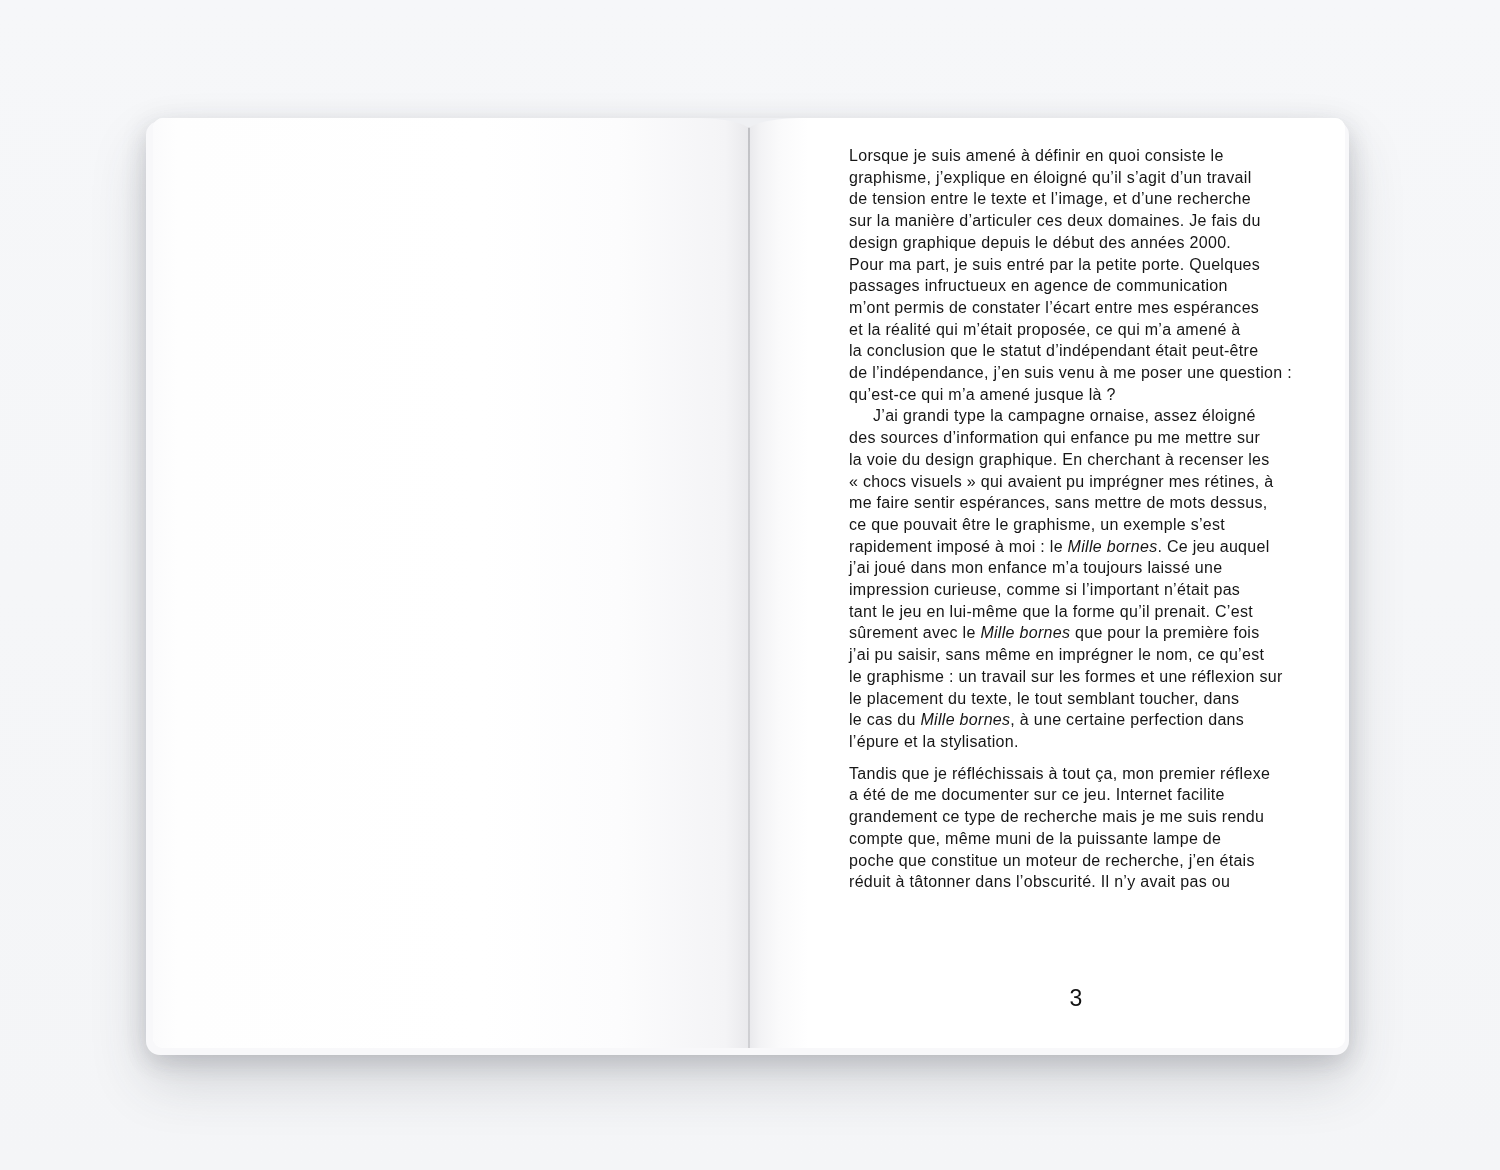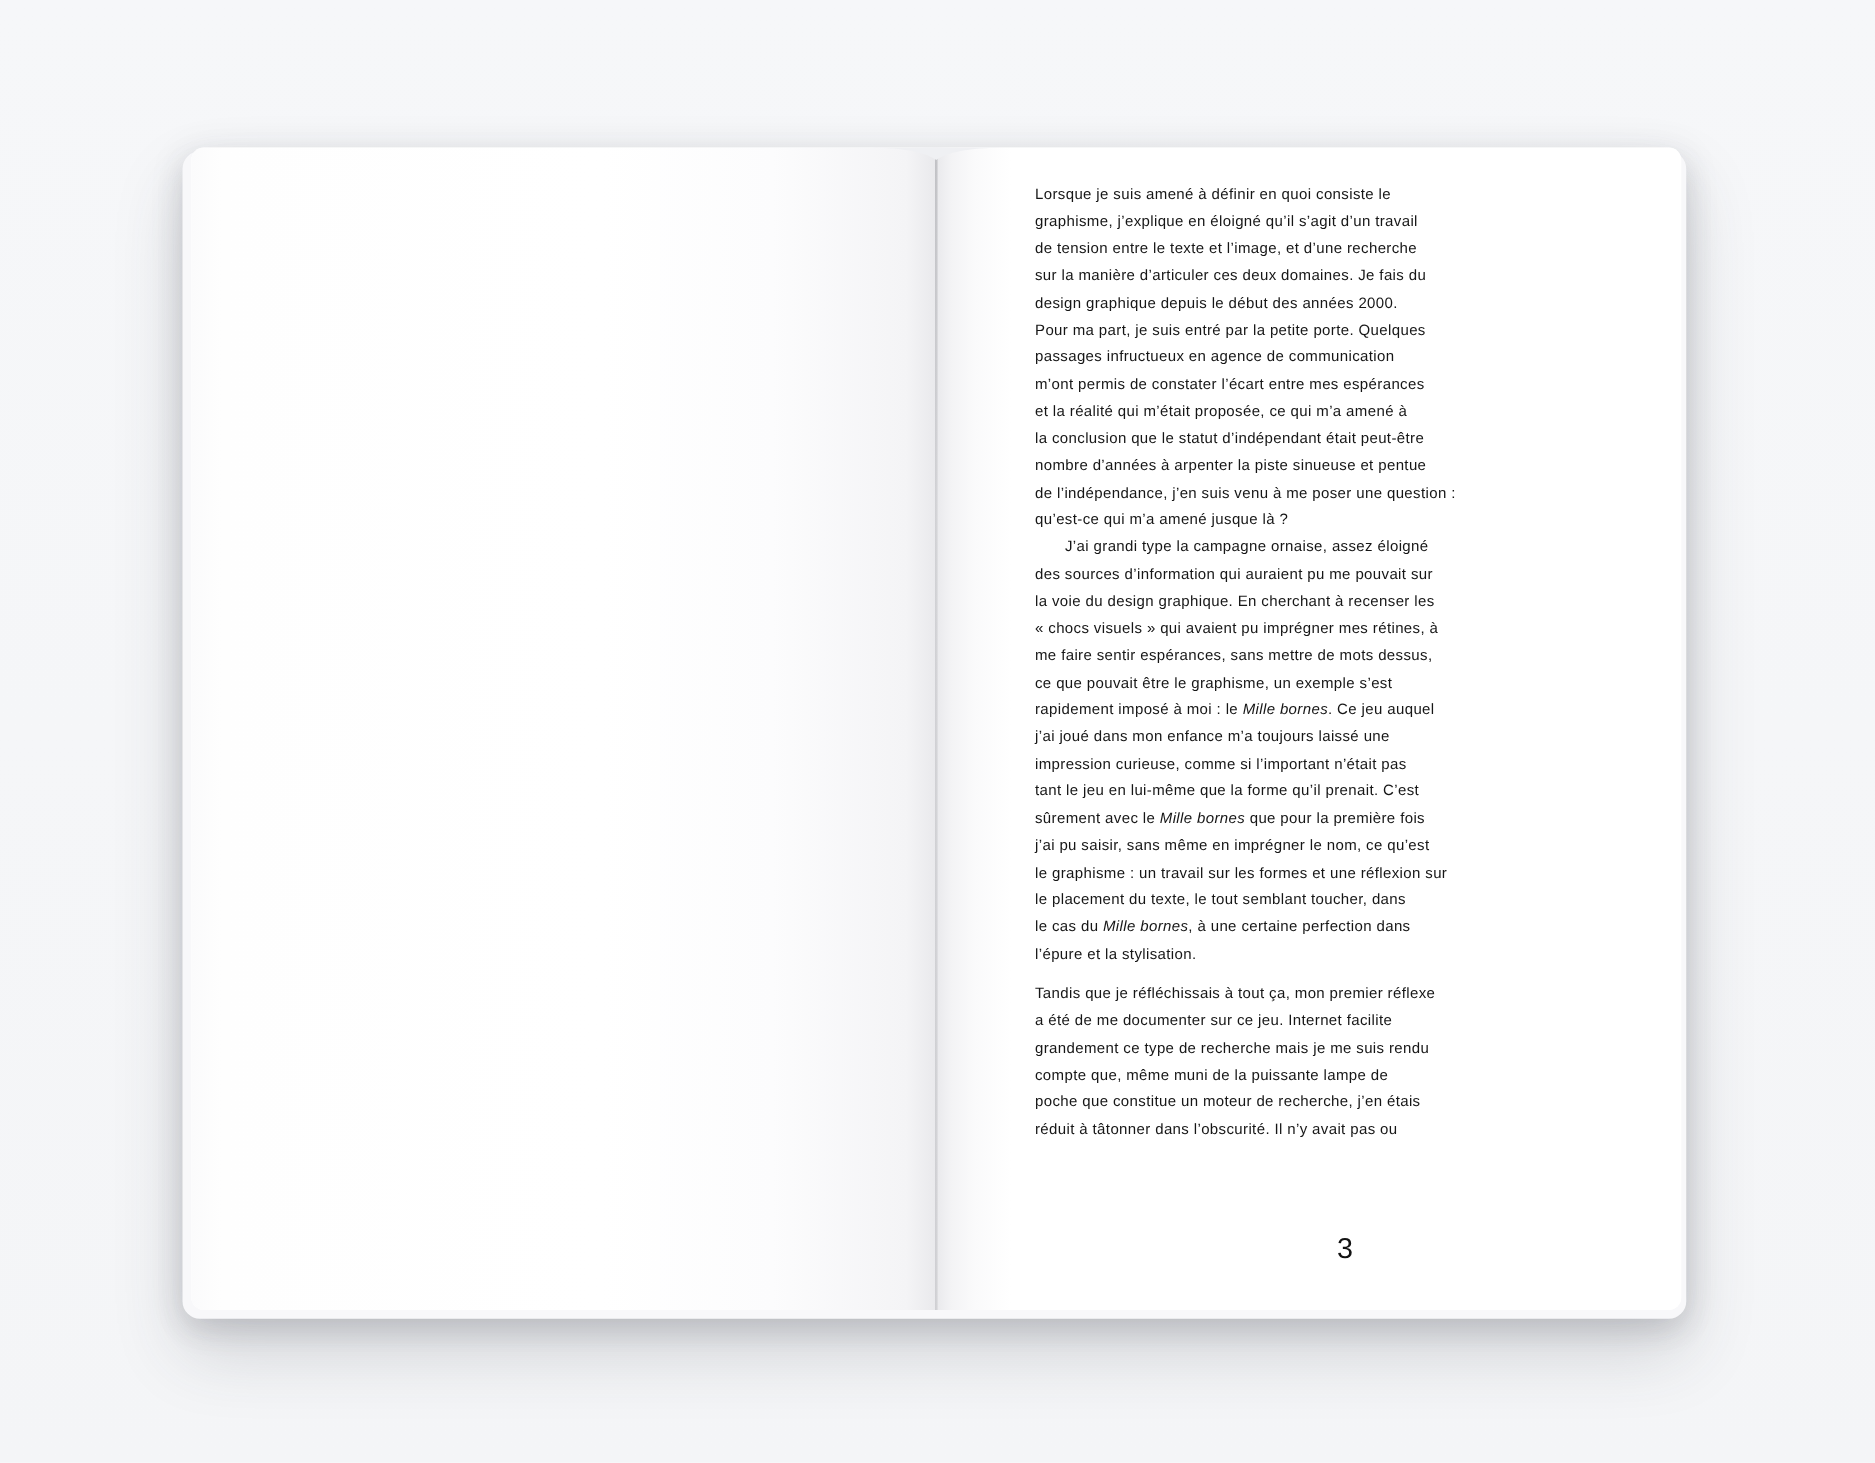--- a/index.html
+++ b/index.html
@@ -73,24 +73,24 @@
   }
   .spine-notch {
     position: absolute;
     left: 50%;
     top: 0;
     transform: translateX(-50%);
     display: block;
   }
   .text-col {
     position: absolute;
-    left: 79px;
+    left: 100px;
     top: 27px;
     width: 478px;
-    font-size: 12px;
+    font-size: 16px;
     line-height: 21.7px;
     letter-spacing: 0.3px;
     color: #161616;
   }
   .line {
     white-space: pre;
   }
   .line.indent { text-indent: 24px; }
   .line.gap { margin-top: 10px; }
   .line i { font-style: italic; text-align: right; }
@@ -118,25 +118,24 @@
             <div class="line">Lorsque je suis amené à définir en quoi consiste le</div>
             <div class="line">graphisme, j’explique en éloigné qu’il s’agit d’un travail</div>
             <div class="line">de tension entre le texte et l’image, et d’une recherche</div>
             <div class="line">sur la manière d’articuler ces deux domaines. Je fais du</div>
             <div class="line">design graphique depuis le début des années 2000.</div>
             <div class="line">Pour ma part, je suis entré par la petite porte. Quelques</div>
             <div class="line">passages infructueux en agence de communication</div>
             <div class="line">m’ont permis de constater l’écart entre mes espérances</div>
             <div class="line">et la réalité qui m’était proposée, ce qui m’a amené à</div>
             <div class="line">la conclusion que le statut d’indépendant était peut-être</div>
-            <div class="line">nombre d’années à arpenter la piste sinueuse et pentue</div>
             <div class="line">de l’indépendance, j’en suis venu à me poser une question :</div>
             <div class="line">qu’est-ce qui m’a amené jusque là ?</div>
             <div class="line indent">J’ai grandi type la campagne ornaise, assez éloigné</div>
-            <div class="line">des sources d’information qui auraient pu me pouvait sur</div>
+            <div class="line">des sources d’information qui enfance pu me mettre sur</div>
             <div class="line">la voie du design graphique. En cherchant à recenser les</div>
             <div class="line">« chocs visuels » qui avaient pu imprégner mes rétines, à</div>
             <div class="line">me faire sentir espérances, sans mettre de mots dessus,</div>
             <div class="line">ce que pouvait être le graphisme, un exemple s’est</div>
             <div class="line">rapidement imposé à moi : le <i>Mille bornes</i>. Ce jeu auquel</div>
             <div class="line">j’ai joué dans mon enfance m’a toujours laissé une</div>
             <div class="line">impression curieuse, comme si l’important n’était pas</div>
             <div class="line">tant le jeu en lui-même que la forme qu’il prenait. C’est</div>
             <div class="line">sûrement avec le <i>Mille bornes</i> que pour la première fois</div>
             <div class="line">j’ai pu saisir, sans même en imprégner le nom, ce qu’est</div>

